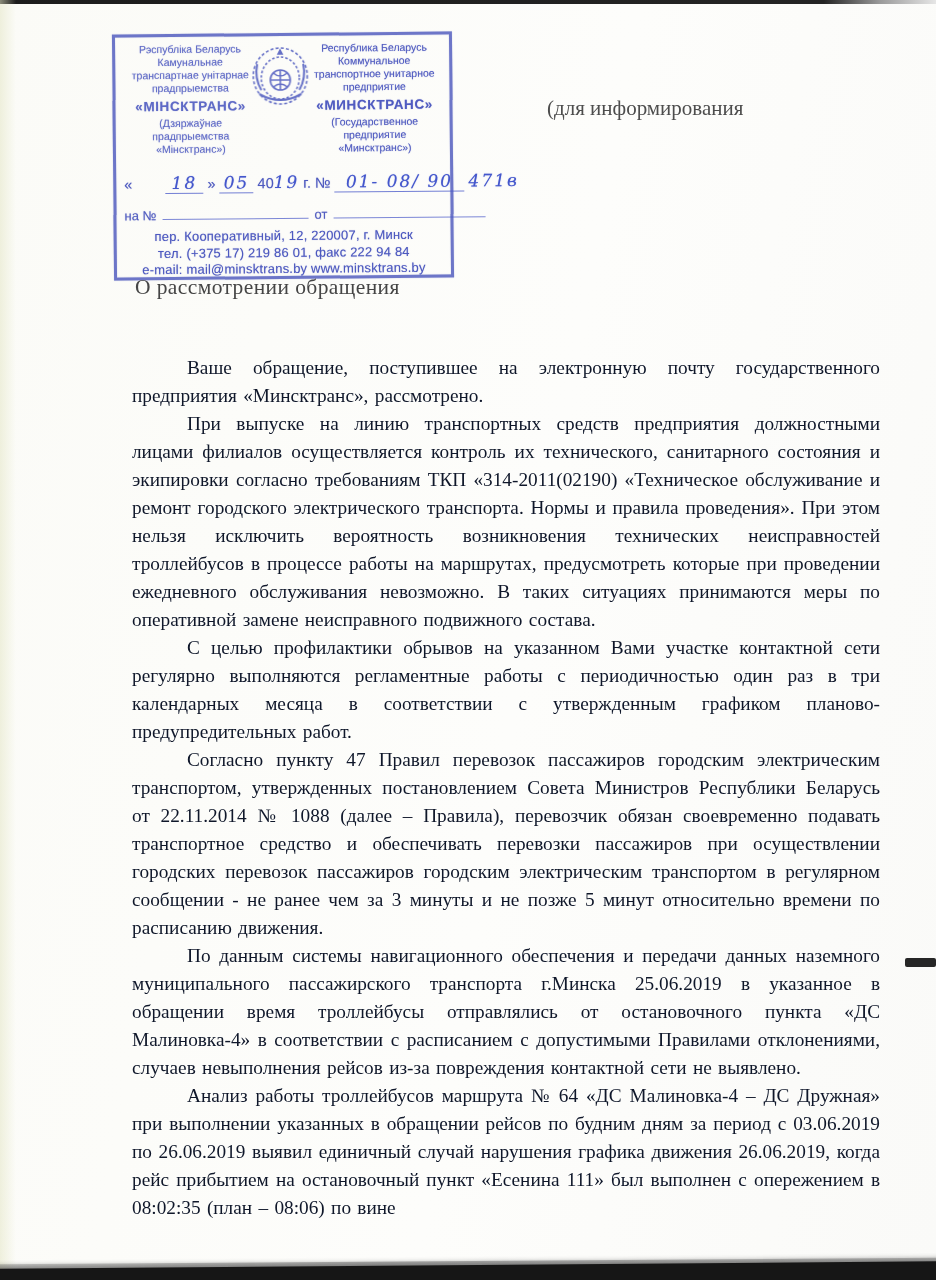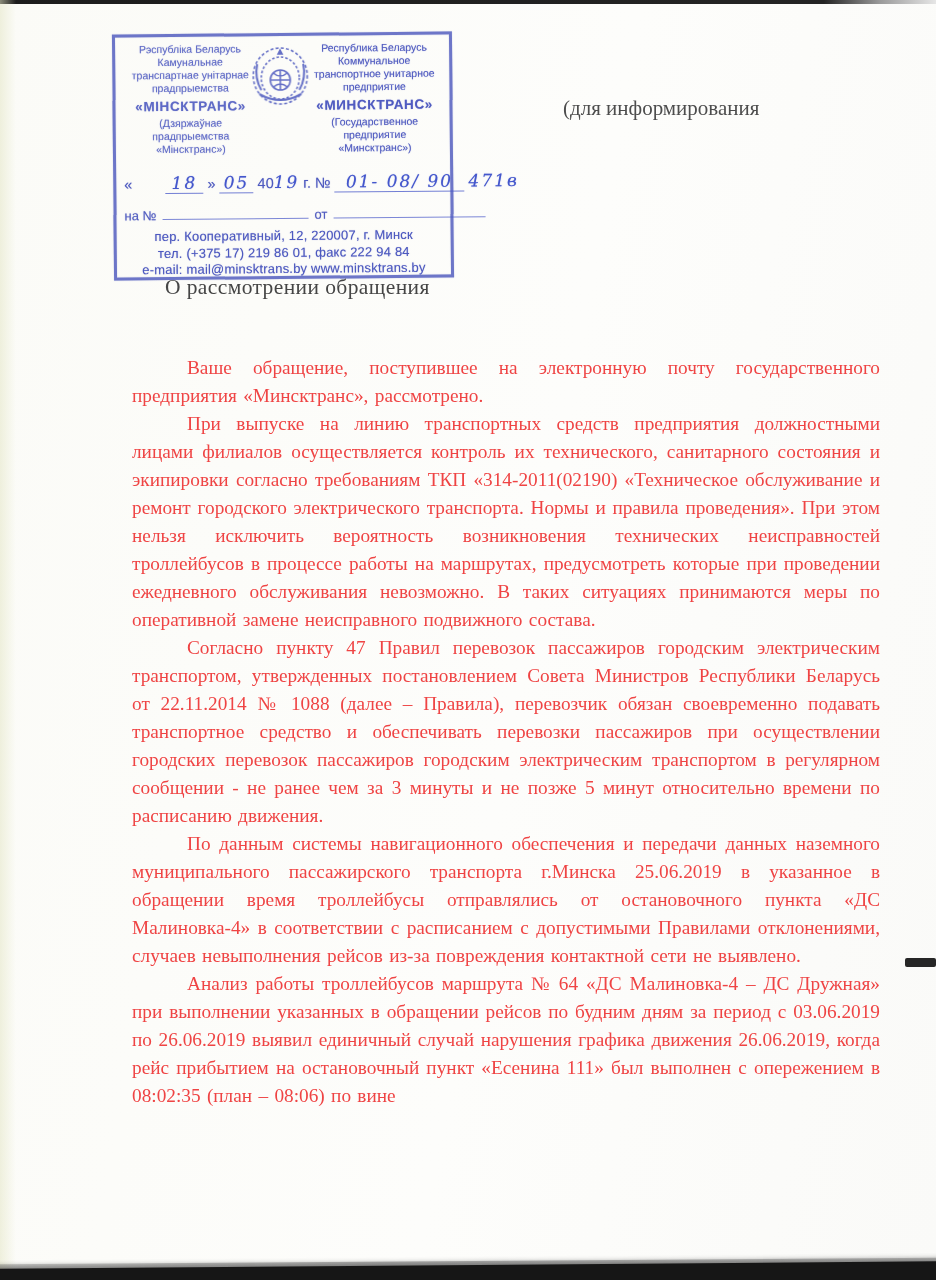--- a/index.html
+++ b/index.html
@@ -51,26 +51,26 @@
   .stamp-replyline{position:absolute;left:8px;top:170px;width:320px;
     font-size:13px;color:rgba(73,85,190,.9);white-space:nowrap;}
   .blank{display:inline-block;border-bottom:1.6px solid rgba(70,86,200,.7);height:12px;}
   .blank.b1{width:146px;margin:0 6px;}
   .blank.b2{width:152px;margin-left:6px;}
   .stamp-address{position:absolute;left:0;top:192px;width:100%;text-align:center;
     font-size:13px;line-height:16.5px;color:rgba(72,84,190,.95);letter-spacing:.2px;}
   
   .header-note{position:absolute;left:487px;top:94px;width:410px;
     font-size:21px;line-height:28px;color:#4d4d4d;}
-  .header-note .l1{display:block;margin-left:76px;}
+  .header-note .l1{display:block;margin-left:60px;}
   .header-note .l2{display:block;}
   .subject{position:absolute;left:135px;top:275px;font-size:21.5px;color:#454545;
-    letter-spacing:.4px;margin-left:30px;}
+    letter-spacing:.4px;}
   .letter-body{position:absolute;left:132px;top:354px;width:748px;
-    font-size:19.3px;line-height:28px;color:#ef4444;text-align:justify;}
+    font-size:19.3px;line-height:28px;color:#0f172a;text-align:justify;}
   .letter-body p{margin:0;text-indent:55px;word-spacing:1.5px;}
 </style>
 </head>
 <body>
 
 <div class="scan-top-line"></div>
 <div class="scan-left-tint"></div>
 <div class="scan-right-dash"></div>
 <div class="scan-bottom-smear"></div>
 <div class="scan-bottom-band"></div>
@@ -138,16 +138,17 @@
 
 <div class="header-note">
   <span class="l1">(для информирования</span>
 </div>
 
 <div class="subject">О рассмотрении обращения</div>
 
 <div class="letter-body">
   <p>Ваше обращение, поступившее на электронную почту государственного предприятия «Минсктранс», рассмотрено.</p>
   <p>При выпуске на линию транспортных средств предприятия должностными лицами филиалов осуществляется контроль их технического, санитарного состояния и экипировки согласно требованиям ТКП «314-2011(02190) «Техническое обслуживание и ремонт городского электрического транспорта. Нормы и правила проведения». При этом нельзя исключить вероятность возникновения технических неисправностей троллейбусов в процессе работы на маршрутах, предусмотреть которые при проведении ежедневного обслуживания невозможно. В таких ситуациях принимаются меры по оперативной замене неисправного подвижного состава.</p>
+  <p>С целью профилактики обрывов на указанном Вами участке контактной сети регулярно выполняются регламентные работы с периодичностью один раз в три календарных месяца в соответствии с утвержденным графиком планово-предупредительных работ.</p>
   <p>Согласно пункту 47 Правил перевозок пассажиров городским электрическим транспортом, утвержденных постановлением Совета Министров Республики Беларусь от 22.11.2014 № 1088 (далее – Правила), перевозчик обязан своевременно подавать транспортное средство и обеспечивать перевозки пассажиров при осуществлении городских перевозок пассажиров городским электрическим транспортом в регулярном сообщении - не ранее чем за 3 минуты и не позже 5 минут относительно времени по расписанию движения.</p>
   <p>По данным системы навигационного обеспечения и передачи данных наземного муниципального пассажирского транспорта г.Минска 25.06.2019 в указанное в обращении время троллейбусы отправлялись от остановочного пункта «ДС Малиновка-4» в соответствии с расписанием с допустимыми Правилами отклонениями, случаев невыполнения рейсов из-за повреждения контактной сети не выявлено.</p>
   <p>Анализ работы троллейбусов маршрута № 64 «ДС   Малиновка-4 – ДС Дружная» при выполнении указанных в обращении рейсов по будним дням за период с 03.06.2019 по 26.06.2019 выявил единичный случай нарушения графика движения 26.06.2019, когда рейс прибытием на остановочный пункт «Есенина 111» был выполнен с опережением в 08:02:35 (план – 08:06) по вине</p>
 </div>
 
 </body></html>

